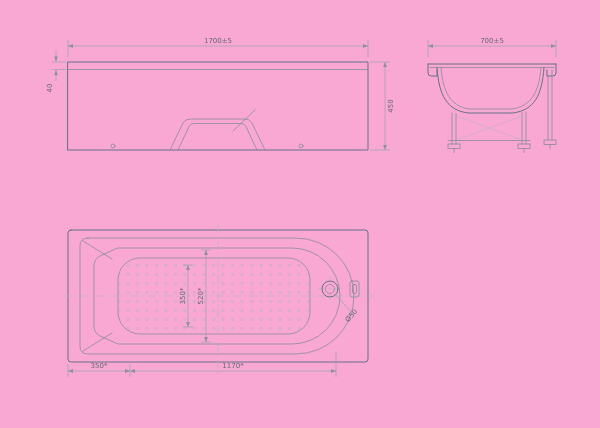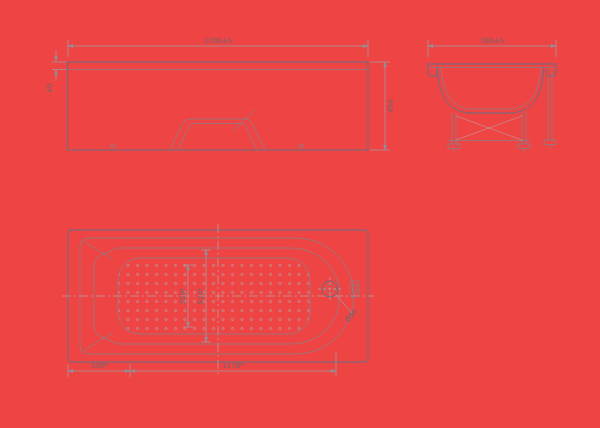--- a/index.html
+++ b/index.html
@@ -1,16 +1,16 @@
 <!DOCTYPE html>
 <html><head>
 <meta charset="utf-8">
 <style>
   html,body{margin:0;padding:0;background:#ffffff;}
-  .page{position:relative;width:600px;height:428px;background:#ef4444;overflow:hidden;}
+  .page{position:relative;width:600px;height:428px;background:#f9a8d4;overflow:hidden;}
   svg{position:absolute;left:0;top:0;}
   .s-main{stroke:#667085;stroke-width:1;fill:none;stroke-linecap:round;stroke-linejoin:round;}
   .s-thin{stroke:#7d8791;stroke-width:0.7;fill:none;stroke-linecap:round;}
   .s-dim{stroke:#99a1a9;stroke-width:0.7;fill:none;}
   .s-cl{stroke:#aeb5bc;stroke-width:0.6;fill:none;stroke-dasharray:9 3 2 3;}
   .s-dash{stroke:#aeb5bc;stroke-width:0.6;fill:none;stroke-dasharray:3 2;}
   text.dim{font-family:"DejaVu Sans","Liberation Sans",sans-serif;font-size:7px;fill:#626a73;stroke:none;}
 </style>
 </head>
 <body>

